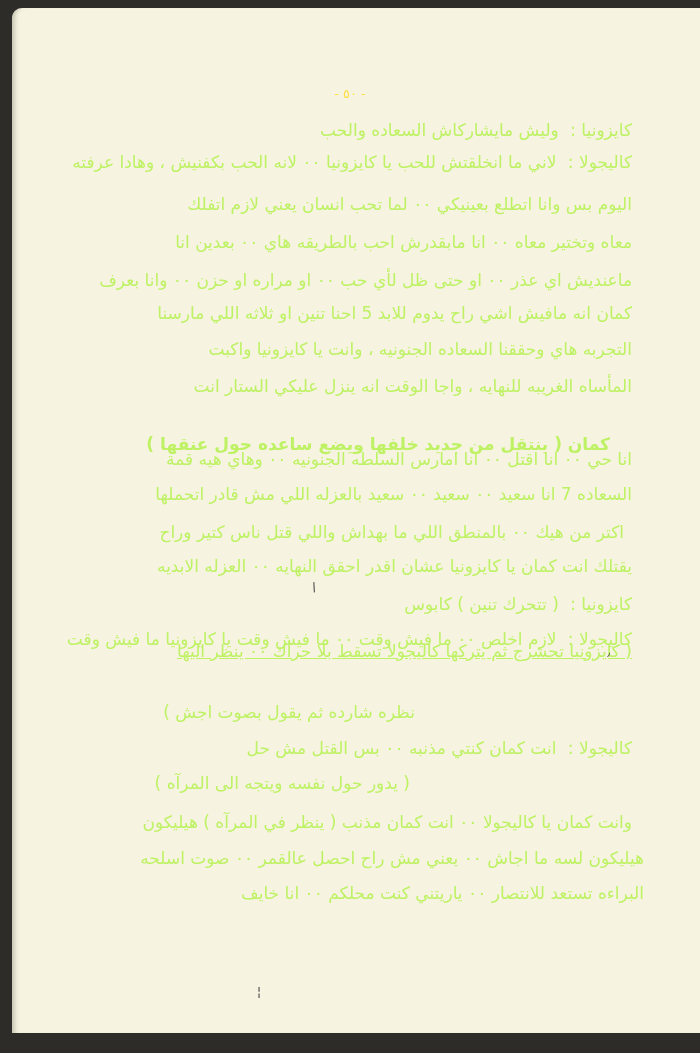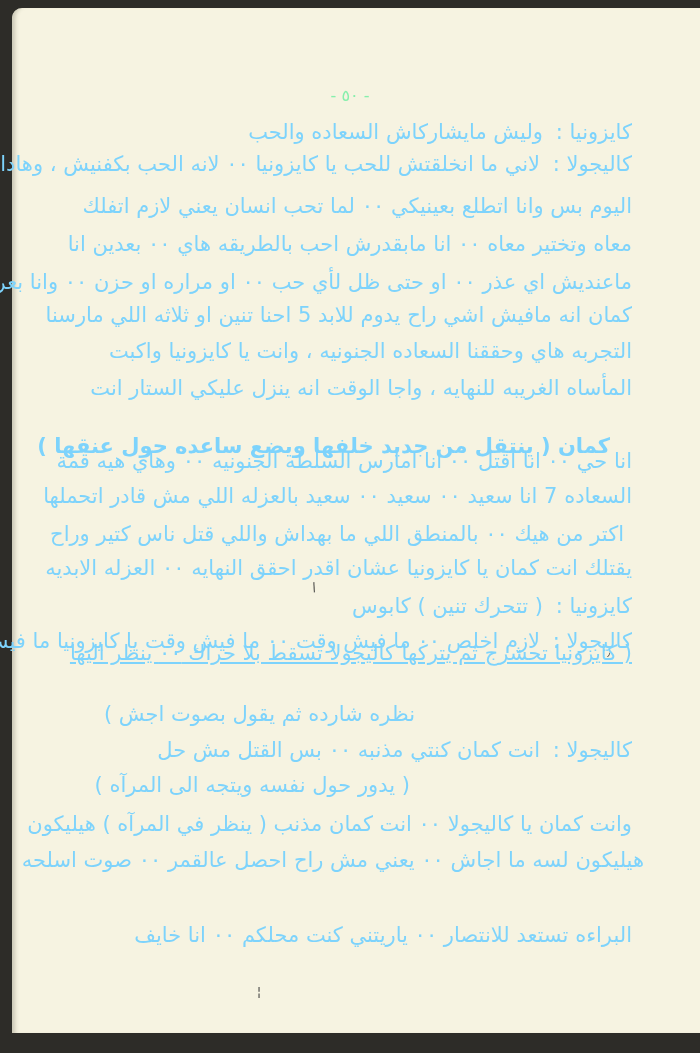--- a/index.html
+++ b/index.html
@@ -23,30 +23,30 @@
       background: #f6f3e1;
       border-radius: 10px 0 0 0;
       box-shadow: inset 6px 0 4px -3px #c9c6b4;
     }
     .page-number {
       position: absolute;
       top: 86px;
       left: 0;
       width: 700px;
       text-align: center;
-      font-size: 16px;
-      color: #86efac;
+      font-size: 13px;
+      color: #fde047;
       direction: ltr;
     }
     .line {
       position: absolute;
       direction: rtl;
       text-align: center;
-      font-size: 21px;
-      color: #7dd3fc;
+      font-size: 17px;
+      color: #bef264;
       white-space: nowrap;
       letter-spacing: 0.2px;
     }
     .speaker {
       margin-left: 6px;
     }
     .tick {
       position: absolute;
       color: #333;
       font-size: 12px;
@@ -141,19 +141,19 @@
 </div>
 
 <div class="line" style="right:68px; top:812px;">
   <span>وانت كمان يا كاليجولا ٠٠ انت كمان مذنب ( ينظر في المرآه ) هيليكون</span>
 </div>
 
 <div class="line" style="right:56px; top:848px;">
   <span>هيليكون لسه ما اجاش ٠٠ يعني مش راح احصل عالقمر ٠٠ صوت اسلحه</span>
 </div>
 
-<div class="line" style="right:68px; top:883px;margin-top:40px;">
+<div class="line" style="right:56px; top:883px;">
   <span>البراءه تستعد للانتصار ٠٠ ياريتني كنت محلكم ٠٠ انا خايف</span>
 </div>
 
 <div class="tick" style="left:312px; top:580px; transform:rotate(-20deg);">/</div>
 <div class="tick" style="left:607px; top:648px; font-size:9px;">٫</div>
 <div class="tick" style="left:257px; top:985px; font-size:12px;">¦</div>
 
 </body></html>

